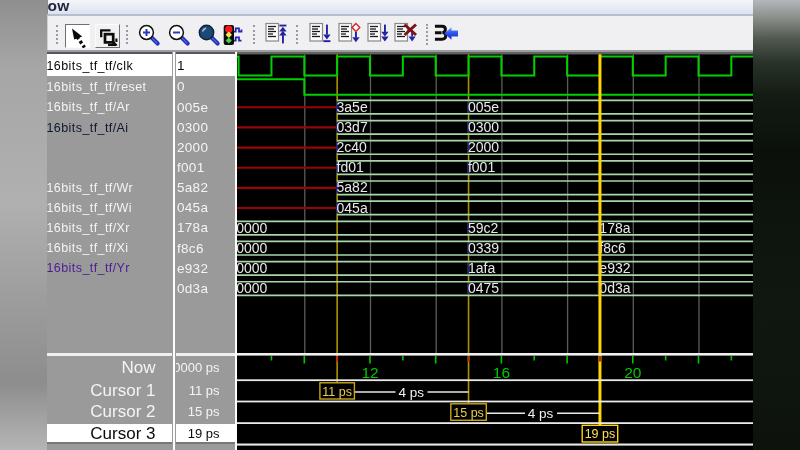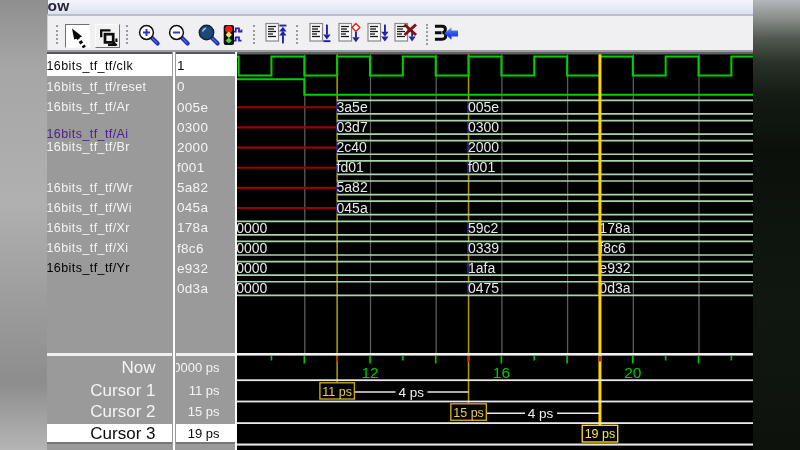--- a/index.html
+++ b/index.html
@@ -160,34 +160,33 @@
   <div class="main">
     <div class="darktop"></div>
 <div style="position:absolute;left:0;top:2.4px;width:125px;height:21.9px;background:#fff"></div>
 <div style="position:absolute;left:129px;top:2.4px;width:59px;height:21.9px;background:#fff"></div>
 <div class="nm" style="top:2.5px;height:22.5px;color:#0a0a0a">16bits_tf_tf/clk</div>
 <div class="vl" style="top:2.5px;height:22.5px;color:#0a0a0a">1</div>
 <div class="nm" style="top:25px;height:20.2px;color:#f4f4f4">16bits_tf_tf/reset</div>
 <div class="vl" style="top:25px;height:20.2px;color:#f4f4f4">0</div>
 <div class="nm" style="top:45.2px;height:20.15px;color:#f4f4f4">16bits_tf_tf/Ar</div>
 <div class="vl" style="top:45.2px;height:20.15px;color:#f4f4f4">005e</div>
-<div class="nm" style="top:72px;height:20.15px;color:#4c1d95">16bits_tf_tf/Ai</div>
+<div class="nm" style="top:66px;height:20.15px;color:#0f172a">16bits_tf_tf/Ai</div>
 <div class="vl" style="top:65.35px;height:20.15px;color:#f4f4f4">0300</div>
-<div class="nm" style="top:85.5px;height:20.15px;color:#f4f4f4">16bits_tf_tf/Br</div>
 <div class="vl" style="top:85.5px;height:20.15px;color:#f4f4f4">2000</div>
 <div class="vl" style="top:105.65px;height:20.15px;color:#f4f4f4">f001</div>
 <div class="nm" style="top:125.8px;height:20.15px;color:#f4f4f4">16bits_tf_tf/Wr</div>
 <div class="vl" style="top:125.8px;height:20.15px;color:#f4f4f4">5a82</div>
 <div class="nm" style="top:145.95px;height:20.15px;color:#f4f4f4">16bits_tf_tf/Wi</div>
 <div class="vl" style="top:145.95px;height:20.15px;color:#f4f4f4">045a</div>
 <div class="nm" style="top:166.1px;height:20.15px;color:#f4f4f4">16bits_tf_tf/Xr</div>
 <div class="vl" style="top:166.1px;height:20.15px;color:#f4f4f4">178a</div>
 <div class="nm" style="top:186.25px;height:20.15px;color:#f4f4f4">16bits_tf_tf/Xi</div>
 <div class="vl" style="top:186.25px;height:20.15px;color:#f4f4f4">f8c6</div>
-<div class="nm" style="top:206.4px;height:20.15px;color:#000000">16bits_tf_tf/Yr</div>
+<div class="nm" style="top:206.4px;height:20.15px;color:#4c1d95">16bits_tf_tf/Yr</div>
 <div class="vl" style="top:206.4px;height:20.15px;color:#f4f4f4">e932</div>
 <div class="vl" style="top:226.55px;height:20.15px;color:#f4f4f4">0d3a</div>
 <div class="nmr" style="top:304px;height:23.3px;color:#f4f4f4">Now</div>
 <div class="vlr" style="top:304px;height:23.3px;color:#f4f4f4;font-size:13px">0000 ps</div>
 <div class="nmr" style="top:328px;height:20.6px;color:#f4f4f4">Cursor 1</div>
 <div class="vlr" style="top:328px;height:20.6px;color:#f4f4f4;font-size:13px">11 ps</div>
 <div class="nmr" style="top:349px;height:21.2px;color:#f4f4f4">Cursor 2</div>
 <div class="vlr" style="top:349px;height:21.2px;color:#f4f4f4;font-size:13px">15 ps</div>
 <div style="position:absolute;left:0;top:372.4px;width:125px;height:17.6px;background:#fff"></div>
 <div style="position:absolute;left:129px;top:372.4px;width:59px;height:17.6px;background:#fff"></div>

